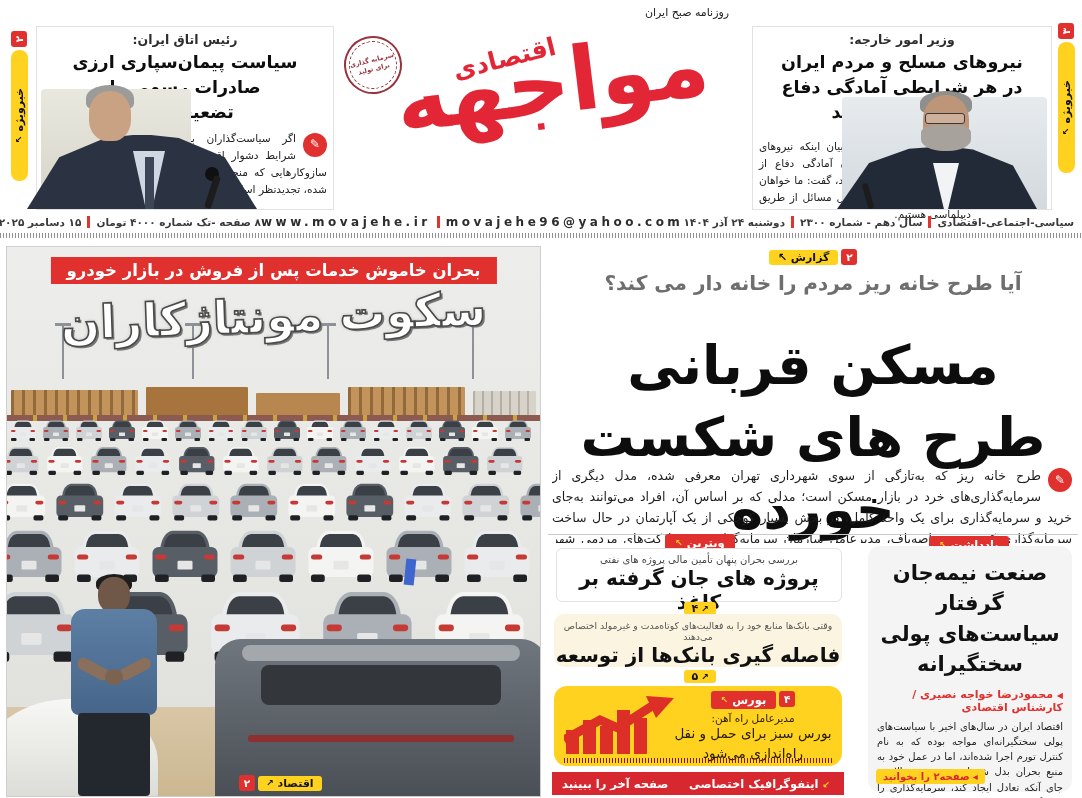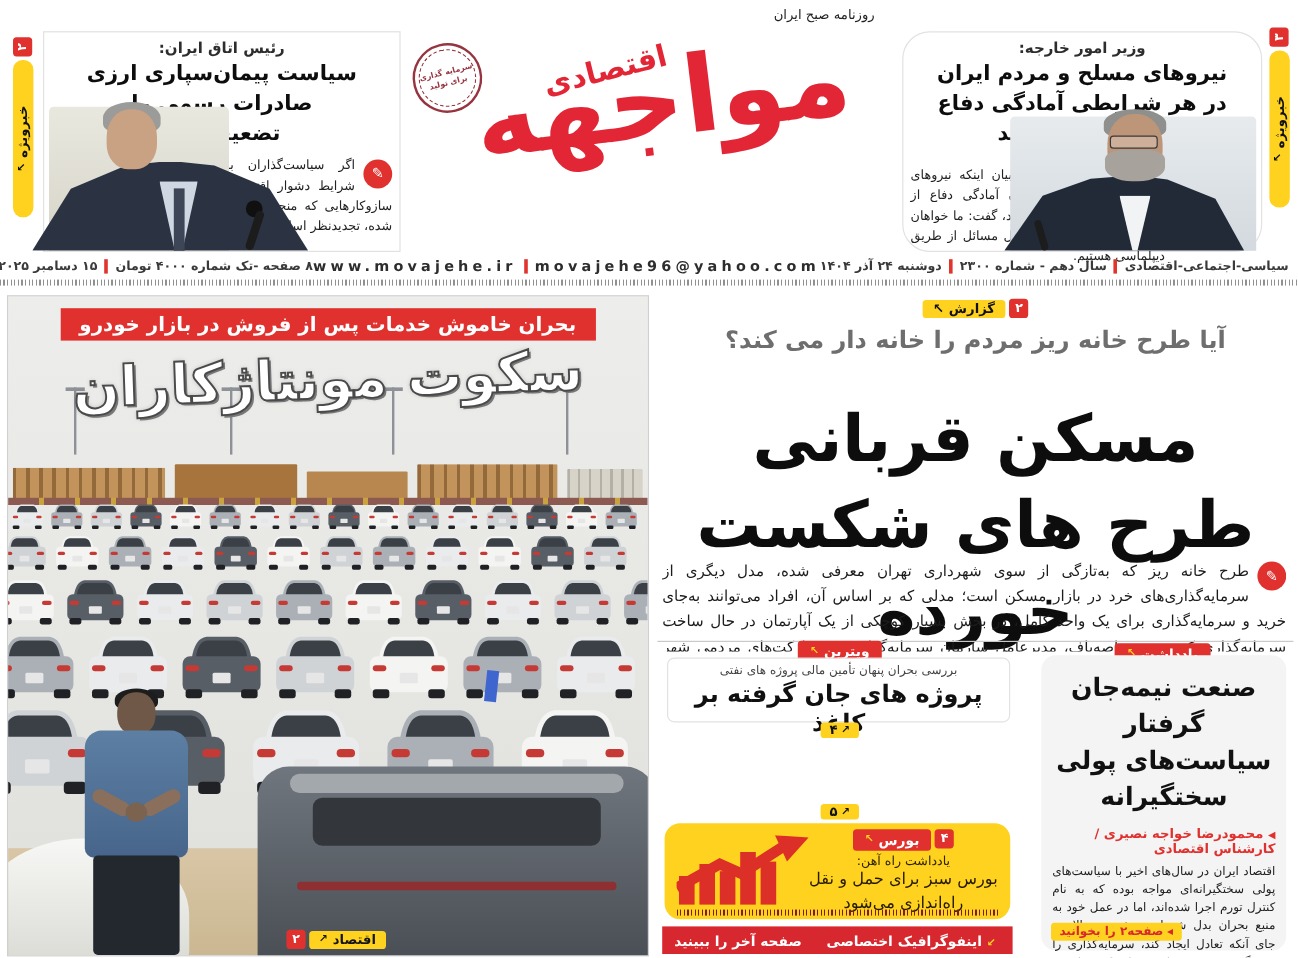--- a/index.html
+++ b/index.html
@@ -11,21 +11,21 @@
   .vtab .numbox{order:0;}
   .pill-y{background:#ffd21f;color:#111;font-size:11px;font-weight:bold;border-radius:8px;padding:2px 10px;display:flex;align-items:center;gap:4px;flex:1;justify-content:center;}
   .pill-y .arr{font-size:9px;}
   .numbox{width:16px;height:16px;background:#e0312e;color:#fff;font-size:10.5px;font-weight:bold;border-radius:3px;display:flex;align-items:center;justify-content:center;flex:0 0 auto;}
   .tab-left{left:-56px;top:96px;}
   .tab-right{left:991px;top:88px;}
 
   
   .top-card{position:absolute;top:26px;height:182px;background:#fff;border:1px solid #e2e2e2;}
   .card-left{left:36px;width:296px;}
-  .card-right{left:752px;width:298px;border-radius:23px;}
+  .card-right{left:752px;width:298px;}
   .card-kicker{margin-top:5px;text-align:center;font-size:12.5px;color:#2d2d2d;font-weight:bold;}
   .card-headline{margin:3px 6px 0;text-align:center;font-size:17.5px;line-height:1.42;font-weight:bold;color:#0d0d0d;}
   .card-body{position:absolute;font-size:10.6px;line-height:1.62;color:#222;text-align:justify;direction:rtl;}
   .card-left .card-body{right:6px;top:92px;width:214px;}
   .card-right .card-body{left:6px;top:100px;width:212px;}
   .body-icon{float:right;width:24px;height:24px;border-radius:50%;background:#e0312e;color:#fff;display:flex;align-items:center;justify-content:center;font-size:12px;margin-left:7px;margin-top:3px;}
 
   
   .cutout{position:absolute;bottom:0;}
   .cutout .pbg{position:absolute;bottom:0;border-radius:4px 4px 0 0;}
@@ -376,20 +376,24 @@
     <div class="vbox1">
       <div class="vbox-kicker">بررسی بحران پنهان تأمین مالی پروژه های نفتی</div>
       <div class="vbox-headline">پروژه های جان گرفته بر کاغذ</div>
     </div>
     <div class="page-badge" style="top:68px">
       <span class="pb-inner">
         <span>۴</span>
         <span class="arr">↗</span>
       </span>
     </div>
+    <div class="vbox2">
+      <div class="vbox-kicker">وقتی بانک‌ها منابع خود را به فعالیت‌های کوتاه‌مدت و غیرمولد اختصاص می‌دهند</div>
+      <div class="vbox-headline">فاصله گیری بانک‌ها از توسعه</div>
+    </div>
     <div class="page-badge" style="top:136px">
       <span class="pb-inner">
         <span>۵</span>
         <span class="arr">↗</span>
       </span>
     </div>
     <div class="ybox">
       <svg class="ybox-chart" width="112" height="58" viewBox="0 0 112 58">
         <rect x="2" y="34" width="13" height="24" fill="#dc2f27"></rect>
         <rect x="19" y="24" width="13" height="34" fill="#dc2f27"></rect>
@@ -400,21 +404,21 @@
         <path d="M82 0 L110 2 L92 22 Z" fill="#dc2f27"></path>
       </svg>
       <div class="ybox-right">
         <div class="ybox-tabs">
           <span class="pill-r">
             <span class="arr">↖</span>
             <span>بورس</span>
           </span>
           <span class="numbox">۴</span>
         </div>
-        <div class="ybox-kicker">یادداشت راه آهن:</div>
+        <div class="ybox-kicker">مدیرعامل راه آهن:</div>
         <div class="ybox-headline">
           <div>بورس سبز برای حمل و نقل</div>
           <div>راه‌اندازی می‌شود</div>
         </div>
       </div>
     </div>
     <div class="red-strip">
       <span>
         <span class="arr">↙</span>
         <span>اینفوگرافیک اختصاصی</span>

